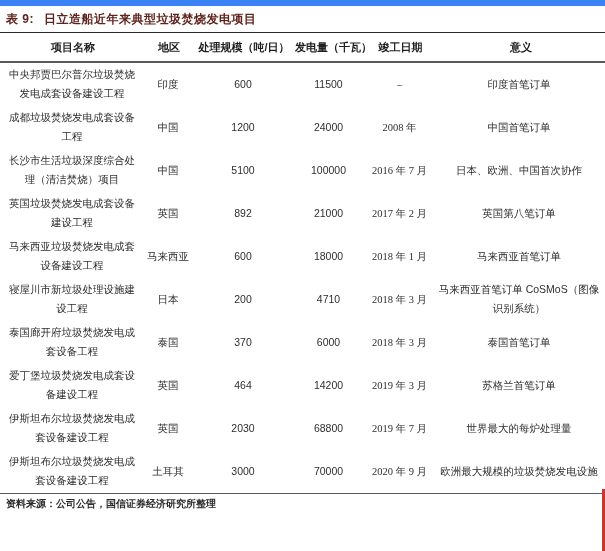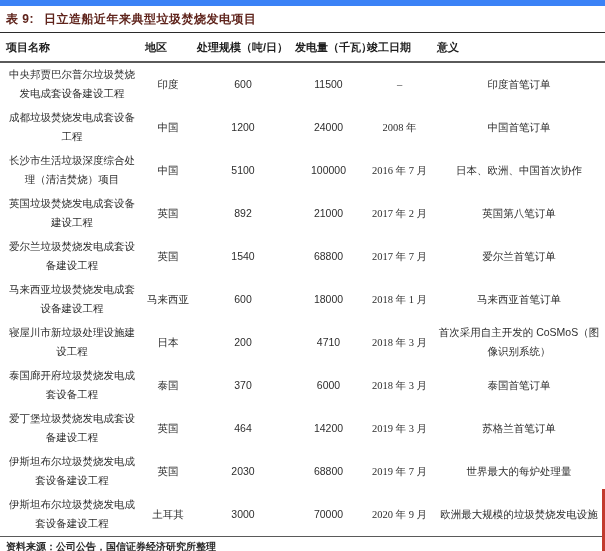--- a/index.html
+++ b/index.html
@@ -27,21 +27,21 @@
     border-bottom: 1px solid #2b2b2b;
     letter-spacing: 0.5px;
   }
   .table-title .t-label { margin-right: 10px; }
   table.data {
     width: 605px;
     border-collapse: collapse;
     table-layout: fixed;
   }
   table.data thead th {
-    text-align: left;
+    text-align: center;
     font-size: 11px;
     font-weight: bold;
     color: #1f1f1f;
     padding: 7px 0 6px 0;
     white-space: nowrap;
     overflow: visible;
     border-bottom: 2px solid #5a5a5a;
   }
   table.data td {
     font-size: 10.5px;
@@ -139,45 +139,37 @@
 
   <tr>
     <td class="c-name">英国垃圾焚烧发电成套设备建设工程</td>
     <td class="c-region">英国</td>
     <td class="c-scale">892</td>
     <td class="c-power">21000</td>
     <td class="c-date">2017 年 2 月</td>
     <td class="c-meaning">英国第八笔订单</td>
   </tr>
 
-  <tr>
-    <td class="c-name">爱尔兰垃圾焚烧发电成套设备建设工程</td>
-    <td class="c-region">英国</td>
-    <td class="c-scale">1540</td>
-    <td class="c-power">68800</td>
-    <td class="c-date">2017 年 7 月</td>
-    <td class="c-meaning">爱尔兰首笔订单</td>
-  </tr>
 
   <tr>
     <td class="c-name">马来西亚垃圾焚烧发电成套设备建设工程</td>
     <td class="c-region">马来西亚</td>
     <td class="c-scale">600</td>
     <td class="c-power">18000</td>
     <td class="c-date">2018 年 1 月</td>
     <td class="c-meaning">马来西亚首笔订单</td>
   </tr>
 
   <tr>
     <td class="c-name">寝屋川市新垃圾处理设施建设工程</td>
     <td class="c-region">日本</td>
     <td class="c-scale">200</td>
     <td class="c-power">4710</td>
     <td class="c-date">2018 年 3 月</td>
-    <td class="c-meaning">首次采用自主开发的 CoSMoS（图像识别系统）</td>
+    <td class="c-meaning">马来西亚首笔订单 CoSMoS（图像识别系统）</td>
   </tr>
 
   <tr>
     <td class="c-name">泰国廊开府垃圾焚烧发电成套设备工程</td>
     <td class="c-region">泰国</td>
     <td class="c-scale">370</td>
     <td class="c-power">6000</td>
     <td class="c-date">2018 年 3 月</td>
     <td class="c-meaning">泰国首笔订单</td>
   </tr>

